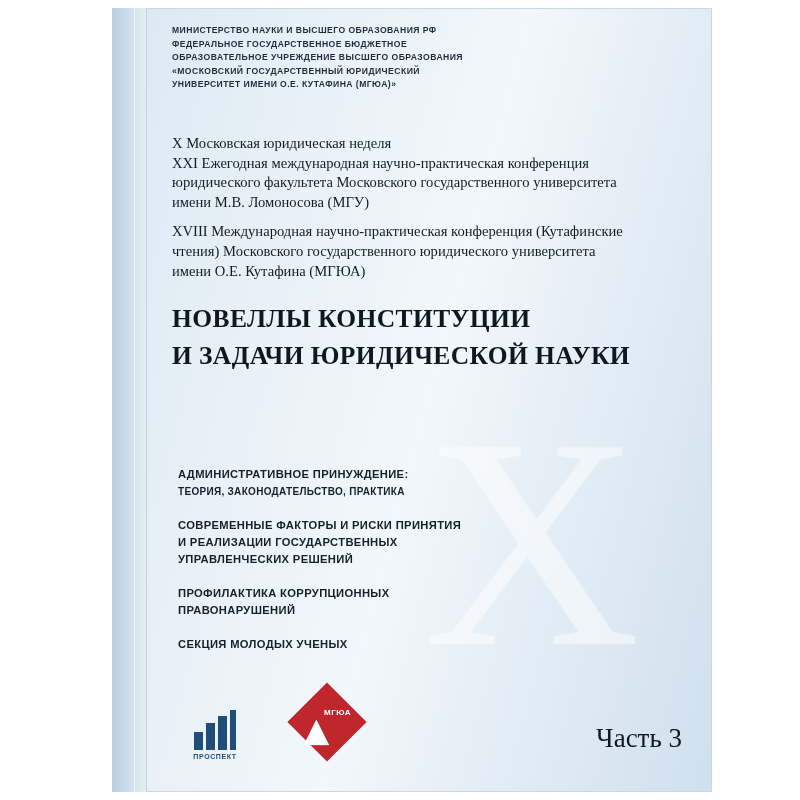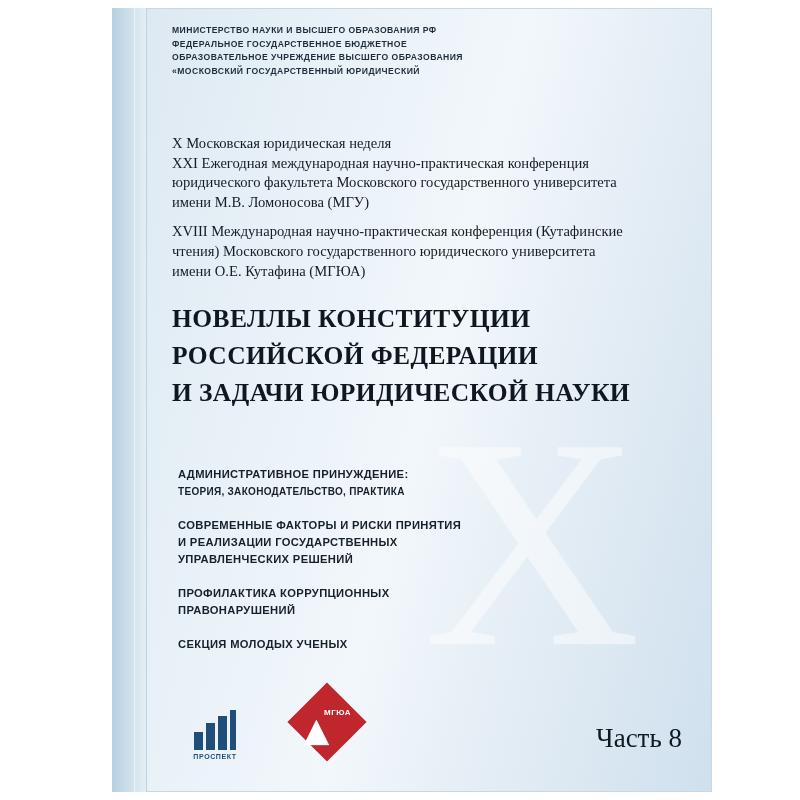--- a/index.html
+++ b/index.html
@@ -254,31 +254,31 @@
       <span>X</span>
     </div>
 
     <div class="content">
 
       <div class="ministry">
         <div>МИНИСТЕРСТВО НАУКИ И ВЫСШЕГО ОБРАЗОВАНИЯ РФ</div>
         <div>ФЕДЕРАЛЬНОЕ ГОСУДАРСТВЕННОЕ БЮДЖЕТНОЕ</div>
         <div>ОБРАЗОВАТЕЛЬНОЕ УЧРЕЖДЕНИЕ ВЫСШЕГО ОБРАЗОВАНИЯ</div>
         <div>«МОСКОВСКИЙ ГОСУДАРСТВЕННЫЙ ЮРИДИЧЕСКИЙ</div>
+        <div>УНИВЕРСИТЕТ ИМЕНИ О.Е. КУТАФИНА (МГЮА)»</div>
       </div>
 
       <div class="conf">
         <div class="c-line first">X Московская юридическая неделя</div>
         <div class="c-line">XXI Ежегодная международная научно-практическая конференция юридического факультета Московского государственного университета имени М.В. Ломоносова (МГУ)</div>
         <div class="c-line">XVIII Международная научно-практическая конференция (Кутафинские чтения) Московского государственного юридического университета имени О.Е. Кутафина (МГЮА)</div>
       </div>
 
       <div class="title">
         <div>НОВЕЛЛЫ КОНСТИТУЦИИ</div>
-        <div>РОССИЙСКОЙ ФЕДЕРАЦИИ</div>
         <div>И ЗАДАЧИ ЮРИДИЧЕСКОЙ НАУКИ</div>
       </div>
 
       <div class="sections">
         <div class="sec">
           <div>АДМИНИСТРАТИВНОЕ ПРИНУЖДЕНИЕ:</div>
           <div class="sub">ТЕОРИЯ, ЗАКОНОДАТЕЛЬСТВО, ПРАКТИКА</div>
         </div>
         <div class="sec">
           <div>СОВРЕМЕННЫЕ ФАКТОРЫ И РИСКИ ПРИНЯТИЯ</div>
@@ -303,18 +303,18 @@
               <i></i>
           </div>
           <div class="cap">ПРОСПЕКТ</div>
         </div>
 
         <div class="logo-mgua">
           <div class="diamond"></div>
           <div class="label">МГЮА</div>
         </div>
 
-        <div class="part">Часть 8</div>
+        <div class="part">Часть 3</div>
       </div>
 
     </div>
   </div>
 </div>
 
 </body></html>

